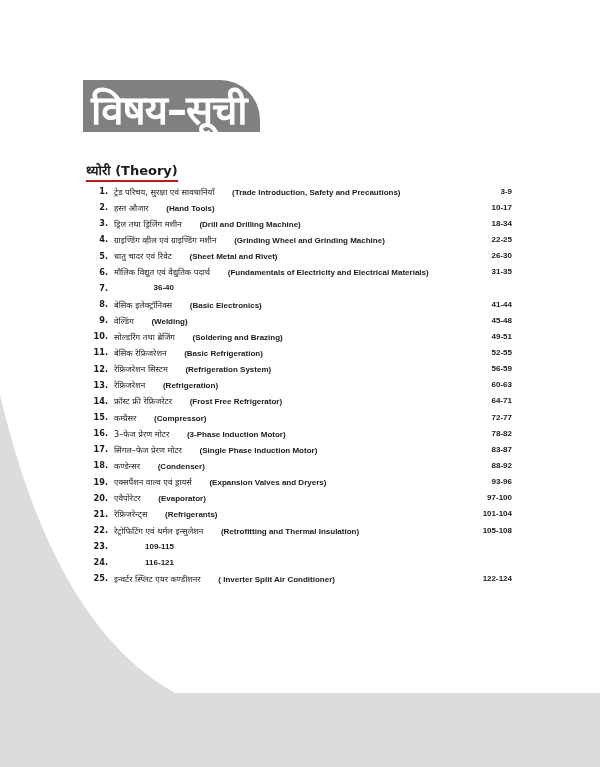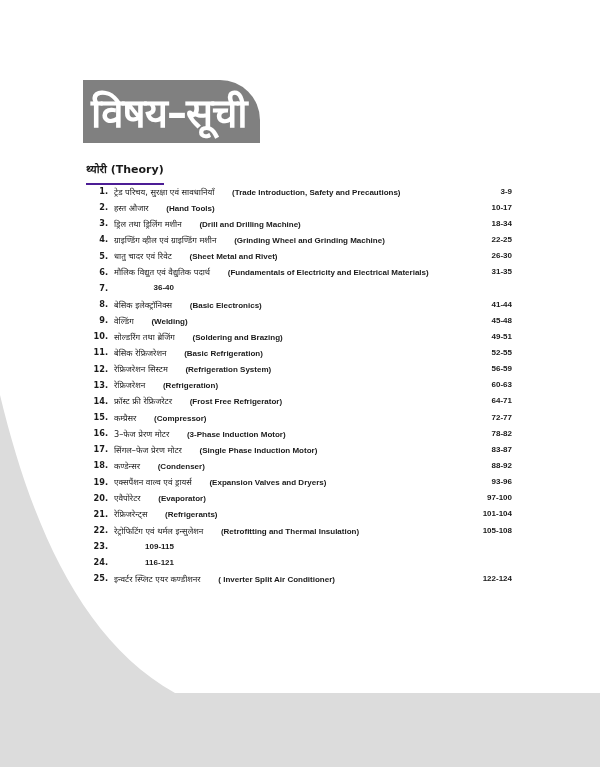--- a/index.html
+++ b/index.html
@@ -10,35 +10,35 @@
     color:#1a1a1a;
   }
   .bg-band {
     position:absolute; left:0; top:693px; width:600px; height:74px;
     background:#dcdcdc;
   }
   .bg-curve {
     position:absolute; left:0; top:0; width:600px; height:767px;
   }
   .title-tab {
-    position:absolute; left:83px; top:80px; width:177px; height:63px;
+    position:absolute; left:83px; top:80px; width:177px; height:52px;
     background:#808080;
     border-top-right-radius:40px;
-    display:flex; align-items:flex-end;
+    display:flex; align-items:flex-start;
   }
   .title-tab span {
     color:#ffffff; font-size:40px; font-weight:bold; padding-left:8px;
     font-family: "DejaVu Sans", sans-serif;
     letter-spacing:-1px; line-height:60px;
   }
   .section-heading {
     position:absolute; left:86px; top:161px;
-    font-size:11px; font-weight:bold; color:#1a1a1a;
+    font-size:13px; font-weight:bold; color:#1a1a1a;
     font-family: "DejaVu Sans", sans-serif;
-    border-bottom:2px solid #4c1d95; padding-bottom:7px;
+    border-bottom:2px solid #b91c1c; padding-bottom:1px;
   }
   .toc {
     position:absolute; left:92px; top:183px; width:420px;
   }
   .toc-row {
     display:flex; align-items:center; height:16.15px;
     font-size:8.2px; font-family: "DejaVu Sans", sans-serif;
     color:#1a1a1a;
   }
   .toc-num { width:16px; text-align:right; margin-right:6px; font-weight:bold; }

